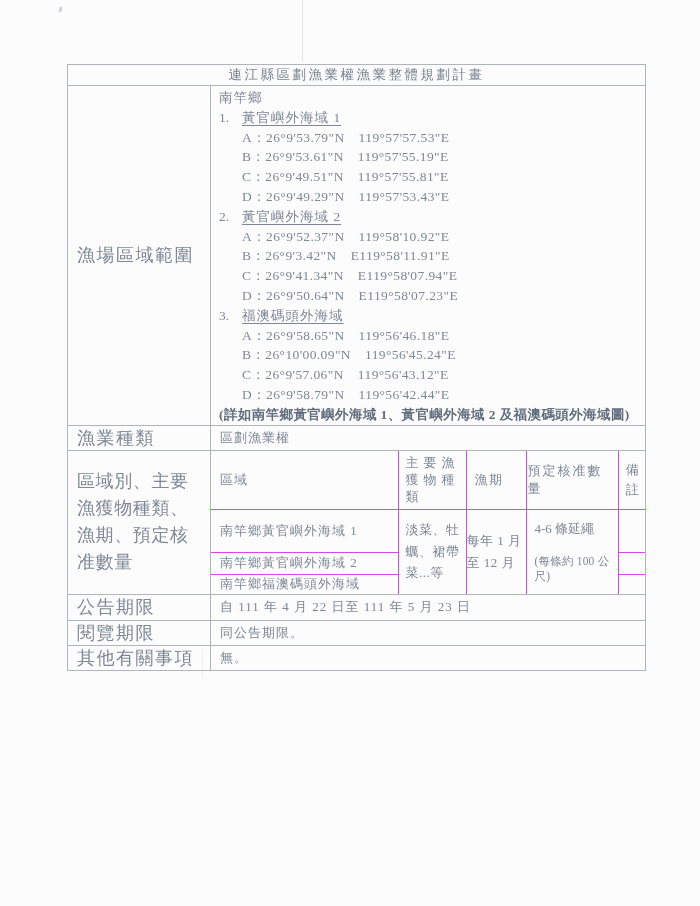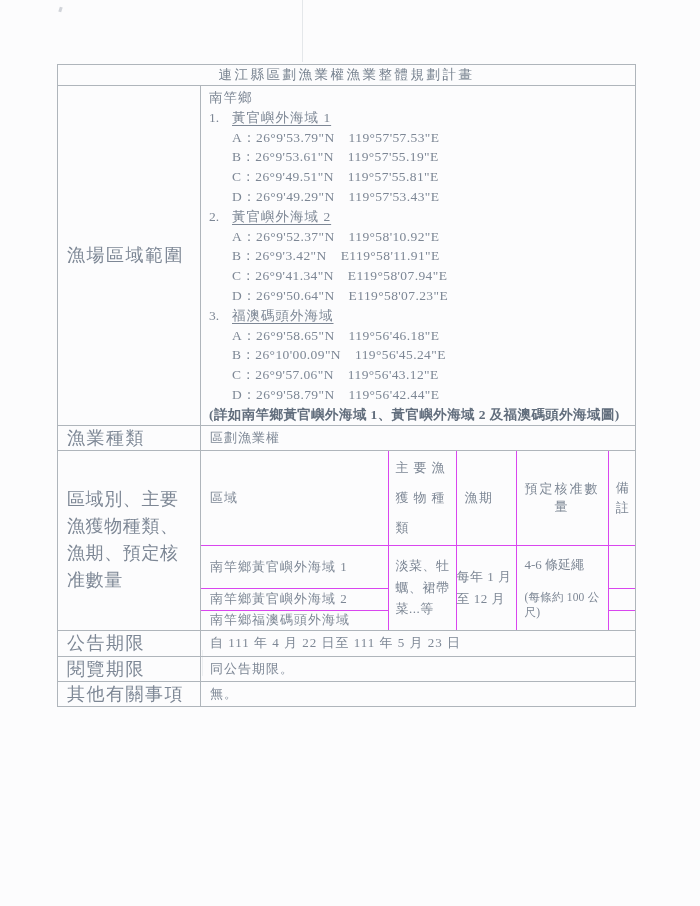--- a/index.html
+++ b/index.html
@@ -6,21 +6,21 @@
   .page{
     position:relative;width:700px;height:906px;background:#fcfcfd;overflow:hidden;
     font-family:"Liberation Serif","DejaVu Serif",serif;color:#7d8795;
   }
   
   .artifact-vline{position:absolute;left:302px;top:0;width:1px;height:62px;background:#e4e7ea;}
   .artifact-dot{position:absolute;left:59px;top:7px;width:3px;height:5px;background:#c3c7cd;opacity:.75;transform:rotate(18deg);}
   .artifact-vline2{position:absolute;left:202px;top:650px;width:1px;height:26px;background:#edeff1;}
 
   table.doc{
-    position:absolute;left:57px;top:64px;width:578px;
+    position:absolute;left:67px;top:64px;width:578px;
     border-collapse:collapse;table-layout:fixed;
   }
   table.doc td{border:1px solid #afb5bb;vertical-align:middle;}
 
   .r-title td{height:17px;text-align:center;font-size:13.5px;letter-spacing:2.5px;color:#75808e;}
 
   td.lbl{padding:0 6px 0 9px;font-size:18px;letter-spacing:1.5px;}
   td.lbl.wrap{font-size:18px;letter-spacing:0.6px;line-height:27px;}
   td.val{padding:0 6px 0 9px;font-size:13px;letter-spacing:1px;}
 
@@ -48,23 +48,23 @@
   table.inner tr > td:last-child{border-right:none;}
   table.inner tr:last-child > td{border-bottom:none;}
   table.inner td.nb{border-bottom:none;}
 
   tr.ih td{height:54px;}
   tr.ir1 td{height:40px;}
   tr.ir2 td{height:19px;}
   tr.ir3 td{height:17px;}
 
   td.h-area,td.c-area{padding:0 4px 0 9px;letter-spacing:1px;}
-  td.h-species{padding:2px 4px 2px 7px;letter-spacing:5px;line-height:30px;}
+  td.h-species{padding:2px 4px 2px 7px;letter-spacing:5px;line-height:17px;}
   td.h-season{padding:0 2px 0 8px;letter-spacing:1.5px;}
-  td.h-qty{text-align:center;letter-spacing:2px;margin-left:28px;}
+  td.h-qty{text-align:left;letter-spacing:2px;margin-left:28px;}
   td.h-note{text-align:center;line-height:20px;letter-spacing:0;padding:0 2px;}
   td.c-species{padding:0 5px 0 7px;line-height:21.5px;letter-spacing:0.5px;}
   td.c-season{padding:0 2px 0 0;line-height:22px;letter-spacing:0.5px;}
   td.c-qty{padding:0 2px 0 8px;}
   td.c-qty .q-sub{font-size:11.5px;margin-top:16px;letter-spacing:0.2px;}
 </style>
 </head>
 <body>
 
 <div class="page">

